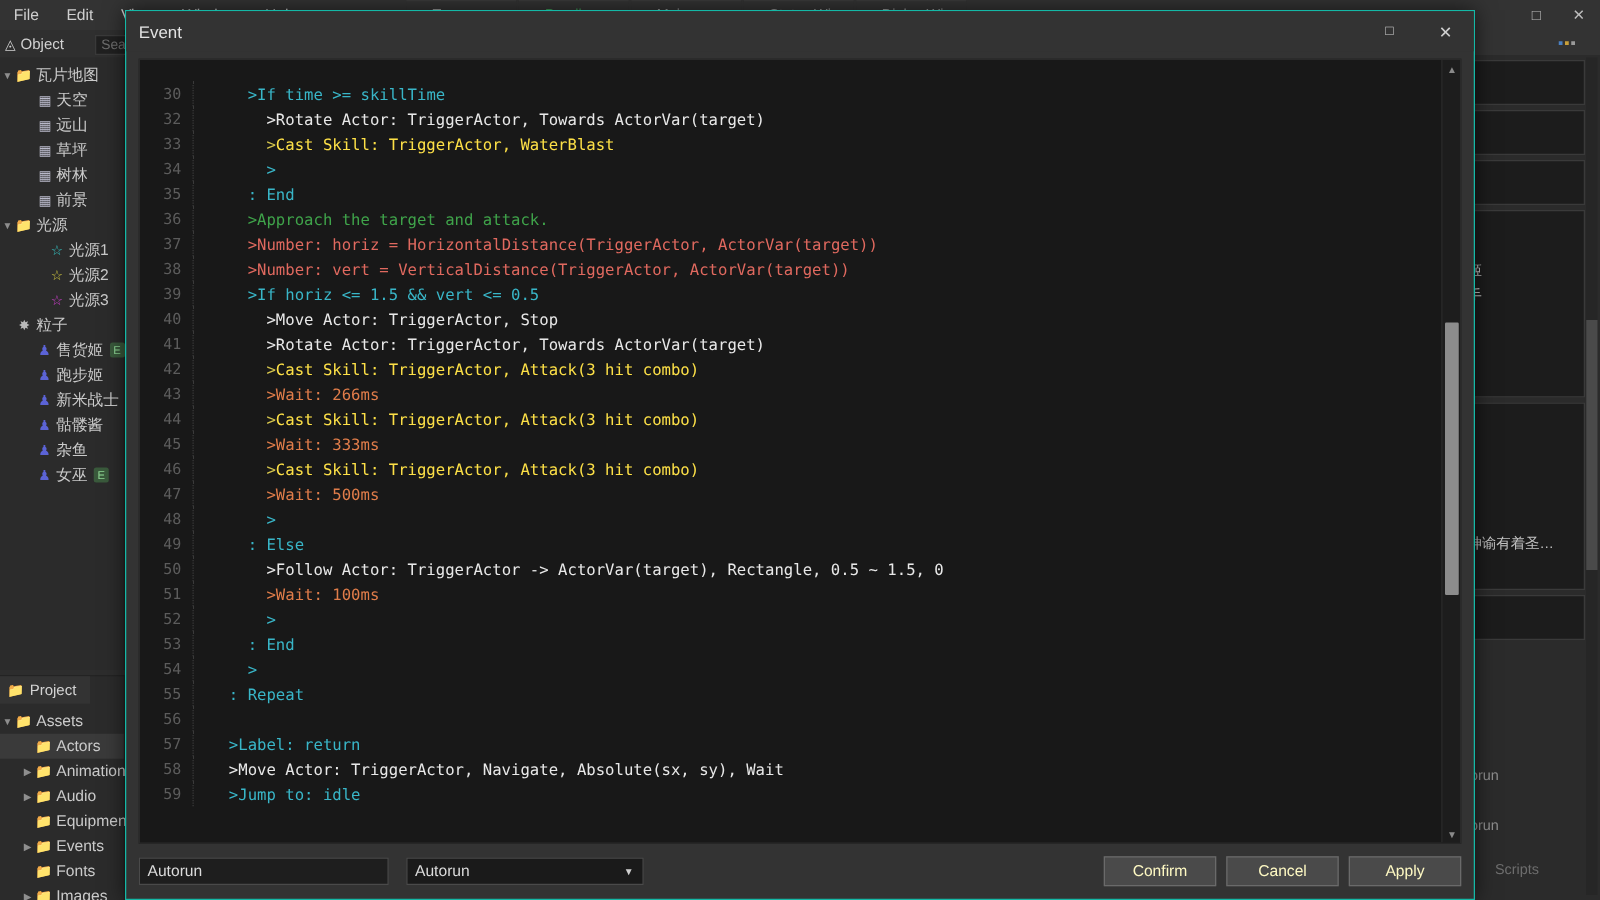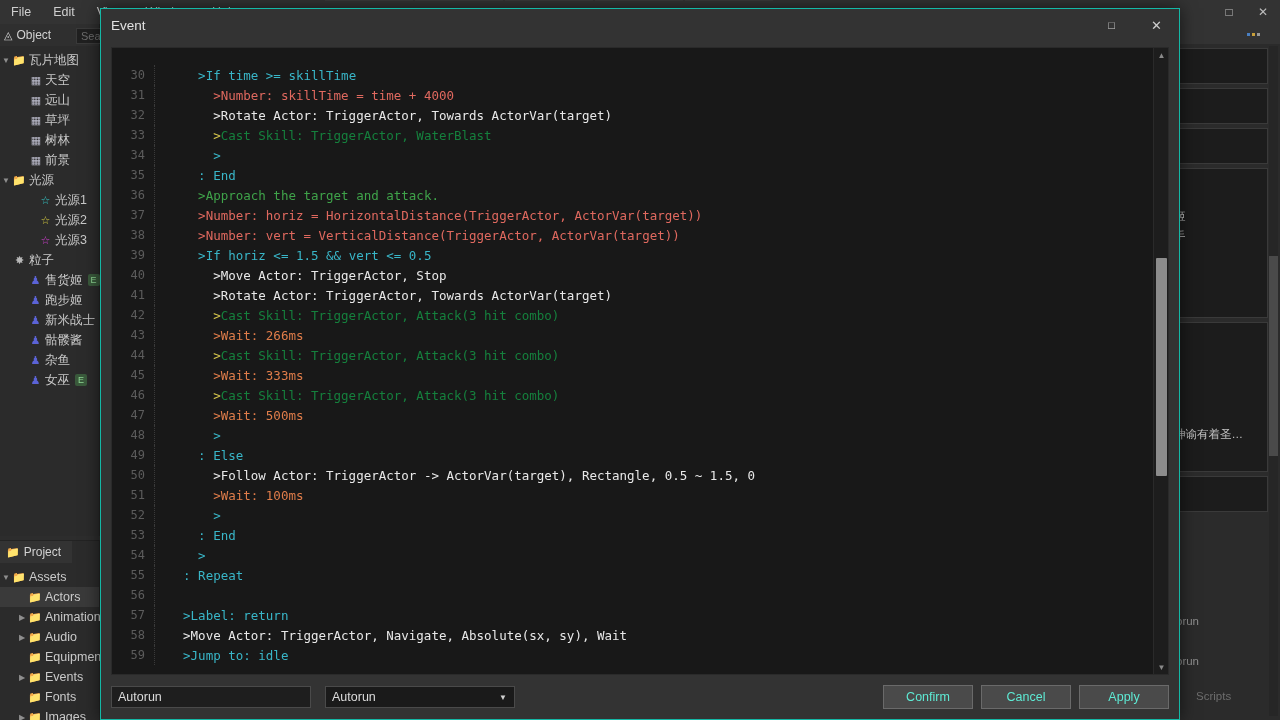--- a/index.html
+++ b/index.html
@@ -131,21 +131,21 @@
   .ln-row { height:20px; display:flex; align-items:center; white-space:pre; }
   .ln-no {
     width:42px; flex:0 0 42px; text-align:right; padding-right:9px;
     color:#5c5c5c; font-size:12px;
   }
   .ln-gutter { width:10px; flex:0 0 10px; border-left:1px dotted #3a3a3a; height:20px; }
   .ln-code { padding-left:4px; }
   .c-kw   { color:#39b6c8; }   
   .c-num  { color:#e0695f; }   
   .c-act  { color:#e8e8e8; }   
-  .c-skill{ color:#15803d; }   
+  .c-skill{ color:#fde047; }   
   .c-wait { color:#e07d4a; }   
   .c-cmt  { color:#3fa34a; }   
   .c-arrow{ color:#39b6c8; }
   .c-arrow-n{ color:#e0695f; }
   .c-arrow-s{ color:#d6c64c; }
   .c-arrow-w{ color:#e07d4a; }
   .c-arrow-a{ color:#e8e8e8; }
   .c-arrow-c{ color:#3fa34a; }
 
   .vscroll {
@@ -168,21 +168,21 @@
   }
   .selwrap {
     margin-left:14px; width:190px; height:22px; background:#1a1a1a;
     border:1px solid #4a4a4a; position:relative; display:flex; align-items:center;
   }
   .selwrap .sv { font-size:12.5px; color:#dcdcdc; padding-left:6px; }
   .selwrap .carat { position:absolute; right:7px; font-size:8px; color:#d0d0d0; }
   .foot-spacer { flex:1 1 auto; }
   .btn {
     width:90px; height:24px; background:#4a4a4a; border:1px solid #6a6a6a;
-    color:#5eead4; font-size:12.5px; display:flex; align-items:center;
+    color:#fef9c3; font-size:12.5px; display:flex; align-items:center;
     justify-content:center; margin-left:8px;
   }
 </style>
 </head>
 <body>
 
 <div id="app">
 
   <div class="bg-layer">
 
@@ -410,21 +410,20 @@
       <span class="t">Event</span>
       <div class="ctrls">
         <div class="mx">□</div>
         <div>✕</div>
       </div>
     </div>
 
     <div class="editor-wrap">
       <div class="code" id="code-lines">
           <div class="ln-row"><span class="ln-no">30</span><span class="ln-gutter"></span><span class="ln-code"><span class="c-arrow">    &gt;</span><span class="c-kw">If time &gt;= skillTime</span></span></div>
-          <div class="ln-row"><span class="ln-no">31</span><span class="ln-gutter"></span><span class="ln-code"><span class="c-arrow-n">      &gt;</span><span class="c-num">Number: skillTime = time + 4000</span></span></div>
           <div class="ln-row"><span class="ln-no">32</span><span class="ln-gutter"></span><span class="ln-code"><span class="c-arrow-a">      &gt;</span><span class="c-act">Rotate Actor: TriggerActor, Towards ActorVar(target)</span></span></div>
           <div class="ln-row"><span class="ln-no">33</span><span class="ln-gutter"></span><span class="ln-code"><span class="c-arrow-s">      &gt;</span><span class="c-skill">Cast Skill: TriggerActor, WaterBlast</span></span></div>
           <div class="ln-row"><span class="ln-no">34</span><span class="ln-gutter"></span><span class="ln-code"><span class="c-arrow">      &gt;</span><span class="c-kw"></span></span></div>
           <div class="ln-row"><span class="ln-no">35</span><span class="ln-gutter"></span><span class="ln-code"><span class="c-arrow">    :</span><span class="c-kw"> End</span></span></div>
           <div class="ln-row"><span class="ln-no">36</span><span class="ln-gutter"></span><span class="ln-code"><span class="c-arrow-c">    &gt;</span><span class="c-cmt">Approach the target and attack.</span></span></div>
           <div class="ln-row"><span class="ln-no">37</span><span class="ln-gutter"></span><span class="ln-code"><span class="c-arrow-n">    &gt;</span><span class="c-num">Number: horiz = HorizontalDistance(TriggerActor, ActorVar(target))</span></span></div>
           <div class="ln-row"><span class="ln-no">38</span><span class="ln-gutter"></span><span class="ln-code"><span class="c-arrow-n">    &gt;</span><span class="c-num">Number: vert = VerticalDistance(TriggerActor, ActorVar(target))</span></span></div>
           <div class="ln-row"><span class="ln-no">39</span><span class="ln-gutter"></span><span class="ln-code"><span class="c-arrow">    &gt;</span><span class="c-kw">If horiz &lt;= 1.5 &amp;&amp; vert &lt;= 0.5</span></span></div>
           <div class="ln-row"><span class="ln-no">40</span><span class="ln-gutter"></span><span class="ln-code"><span class="c-arrow-a">      &gt;</span><span class="c-act">Move Actor: TriggerActor, Stop</span></span></div>
           <div class="ln-row"><span class="ln-no">41</span><span class="ln-gutter"></span><span class="ln-code"><span class="c-arrow-a">      &gt;</span><span class="c-act">Rotate Actor: TriggerActor, Towards ActorVar(target)</span></span></div>

